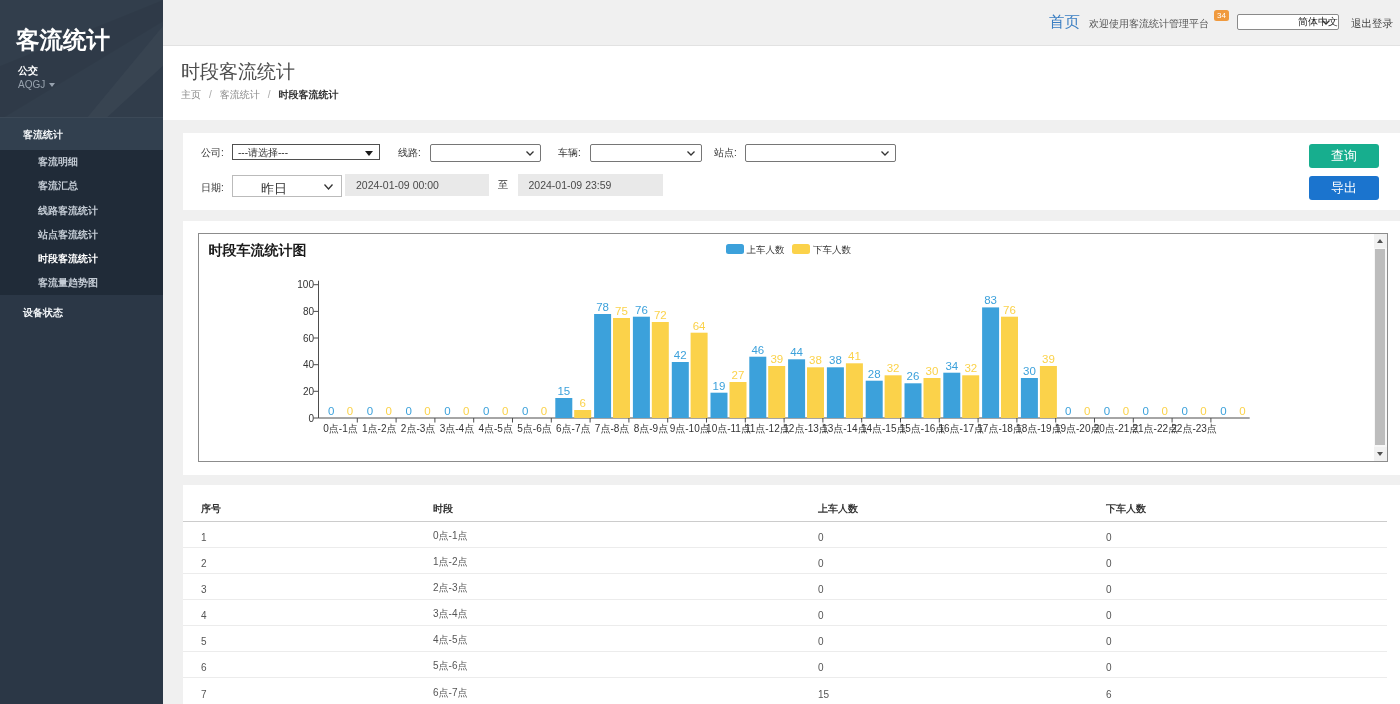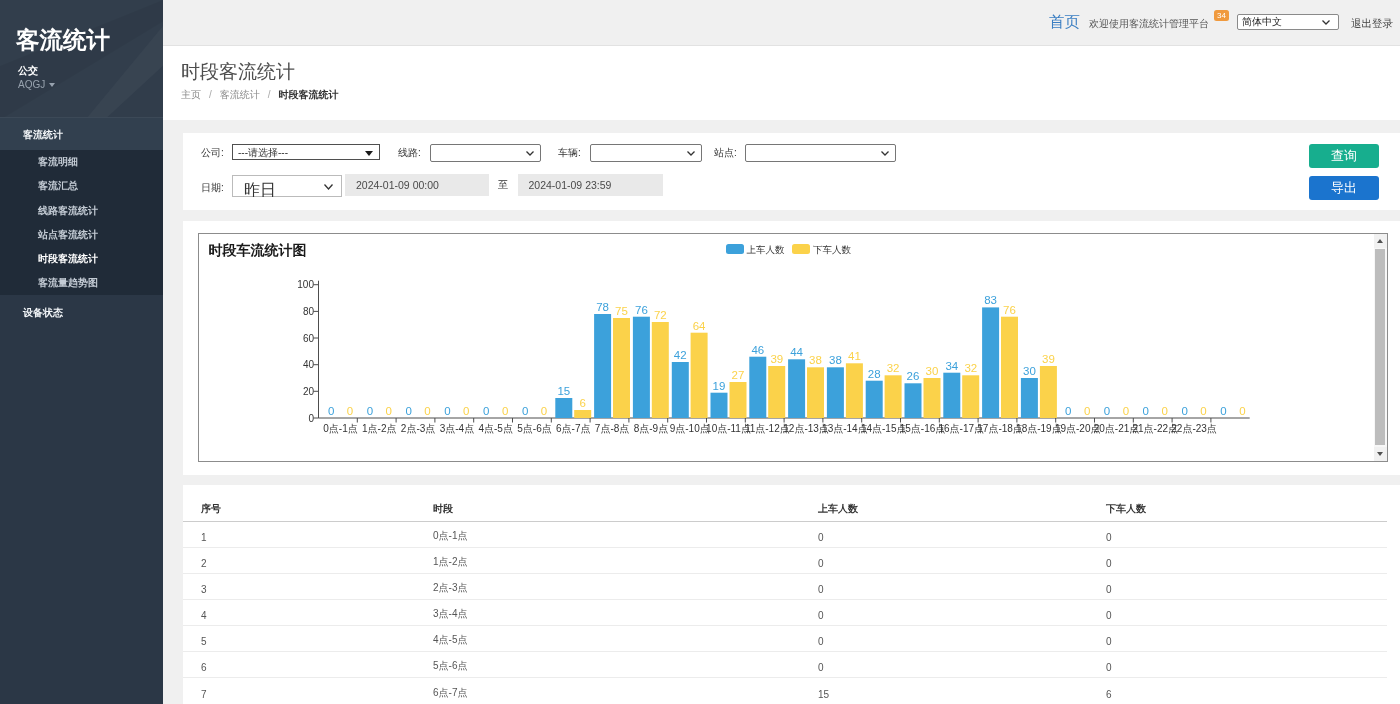--- a/index.html
+++ b/index.html
@@ -16,42 +16,42 @@
 .mItem { position:absolute; left:0; width:163px; height:33.7px; line-height:33.7px; padding-left:23px; font-size:10px; font-weight:bold; color:#f2f5f8; }
 .mActive { background:#32404f; border-top:1px solid rgba(255,255,255,.05); }
 #subwrap { position:absolute; left:0; top:150.2px; width:163px; height:145.2px; background:#202b38; }
 .subitem { position:absolute; left:38px; height:24.2px; line-height:24.2px; font-size:10px; font-weight:bold; color:#c3cbd4; }
 .subitem.cur { color:#fff; }
 
 #topbar { position:absolute; left:163px; top:0; width:1237px; height:46px; background:#f0f0f0; border-bottom:1px solid #e2e2e2; }
 .home { position:absolute; left:1049px; top:12px; font-size:15.5px; color:#3a7ec2; }
 .welcome { position:absolute; left:1089px; top:16.5px; font-size:10px; color:#555; }
 .badge { position:absolute; left:1214px; top:10px; width:15px; height:11px; background:#f09a3e; border-radius:2.5px; color:#fff; font-size:8px; text-align:center; line-height:11px; }
-.langsel { position:absolute; left:1237px; top:14px; width:102px; height:16px; background:#fff; border:1px solid #8a8a8a; border-radius:2px; font-size:10px; color:#222; line-height:14px; padding-left:4px; }
+.langsel { position:absolute; left:1237px; top:14px; width:102px; height:16px; background:#fff; border:1px solid #8a8a8a; border-radius:2px; font-size:10px; color:#222; line-height:14px; padding-left:4px;text-align:right; }
 .logout { position:absolute; left:1351px; top:17px; font-size:10.5px; color:#444; }
 
 #phead { position:absolute; left:163px; top:46px; width:1237px; height:74px; background:#fff; }
 #phead h1 { position:absolute; left:18px; top:13px; font-size:19px; font-weight:normal; color:#4e4e4e; }
 .crumb { position:absolute; left:18px; top:42px; font-size:10px; color:#8a8a8a; }
 .crumb b { color:#333; font-size:10px; }
 .crumb .sep { color:#aaa; margin:0 8px; }
 
 .panel { position:absolute; left:183px; width:1217px; background:#fff; }
 #fpanel { top:133px; height:77px; }
 #cpanel { top:221px; height:254px; }
 #tpanel { top:484.5px; height:219.5px; }
 
 .flab { position:absolute; font-size:10px; color:#333; }
 .nsel { position:absolute; background:#fff; border:1px solid #767676; border-radius:2px; }
 .chev { position:absolute; }
 .csel { position:absolute; left:232px; top:144px; width:148px; height:16px; background:#fff; border:1px solid #4f4f4f; }
 .csel .tri { position:absolute; right:6px; top:5.5px; width:0; height:0; border-left:4.2px solid transparent; border-right:4.2px solid transparent; border-top:5px solid #1a1a1a; }
 .csel .t { position:absolute; left:5px; top:1px; font-size:10px; color:#333; line-height:13px; }
 .dsel { position:absolute; left:232px; top:174.5px; width:110px; height:22px; background:#fff; border:1px solid #bbb; }
-.dsel .t { position:absolute; left:11px; top:4px; font-size:16px; color:#333; }
+.dsel .t { position:absolute; left:28px; top:4px; font-size:13px; color:#333; }
 .dinp { position:absolute; top:173.7px; height:22.5px; background:#e9e9e9; font-size:10.5px; color:#4a4a4a; line-height:22.5px; padding-left:11px; }
 .zhi { position:absolute; left:488.7px; top:173.7px; width:28.8px; height:22.5px; background:#fff; text-align:center; line-height:22.5px; font-size:10px; color:#333; }
 .btn { position:absolute; left:1309px; width:70px; height:24px; border-radius:3px; color:#fff; font-size:13px; text-align:center; line-height:24px; }
 
 #chartbox { position:absolute; left:197.5px; top:232.5px; width:1190px; height:229.5px; border:1px solid #8c8c8c; background:#fff; }
 .ctitle { position:absolute; left:10px; top:8px; font-size:14px; font-weight:bold; color:#1a1a1a; }
 .legend { position:absolute; left:2px; top:10px; width:1176px; text-align:center; font-size:9.5px; color:#333; }
 .lsw { display:inline-block; width:18px; height:10px; border-radius:2.5px; vertical-align:-1.5px; }
 #vsb { position:absolute; right:0; top:0; width:13px; height:227.5px; background:#f7f7f7; }
 #vsb .ar { position:absolute; left:0; width:13px; height:14px; background:#f1f1f1; }

